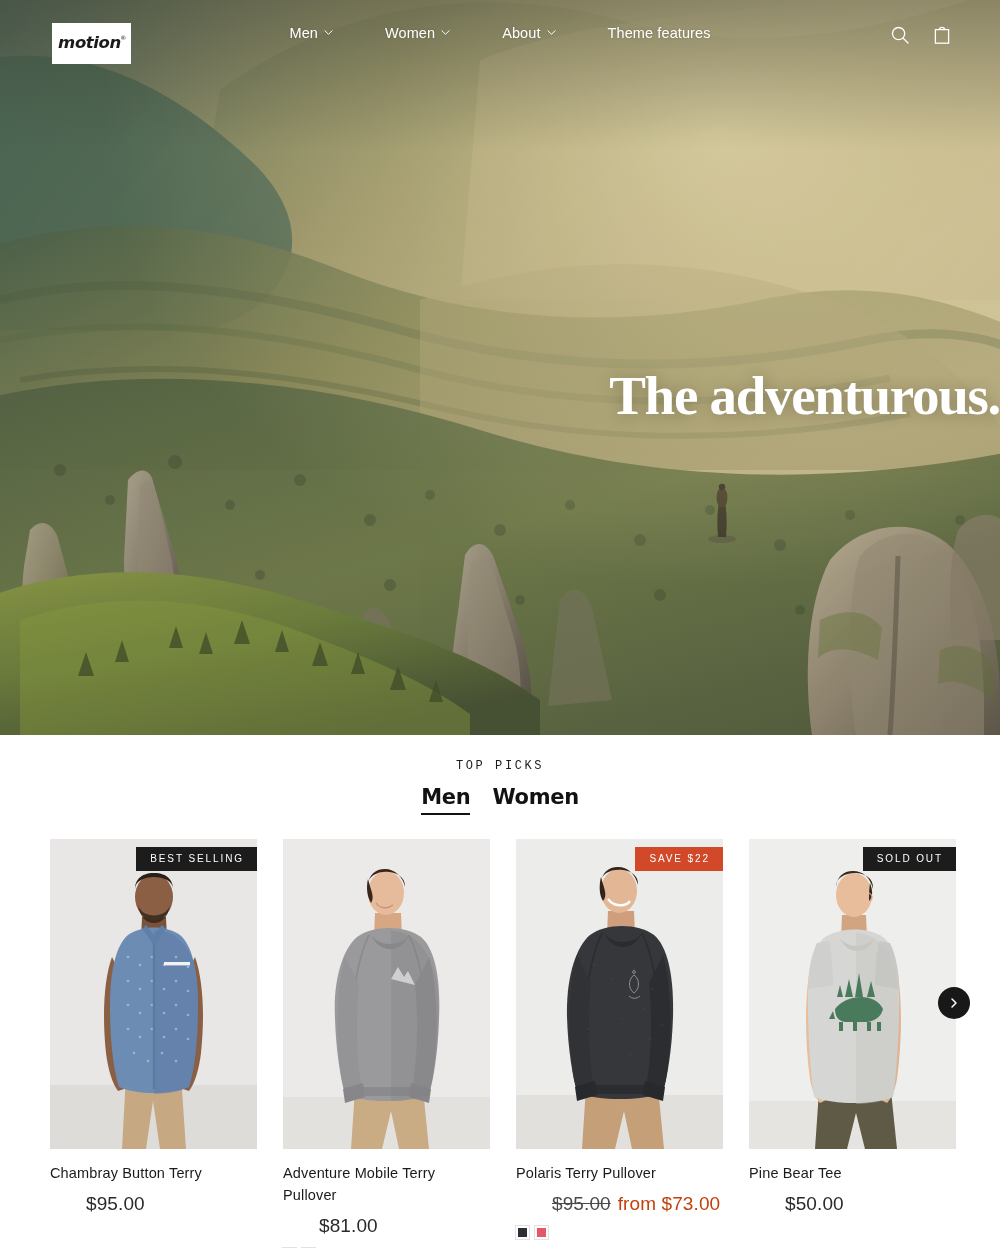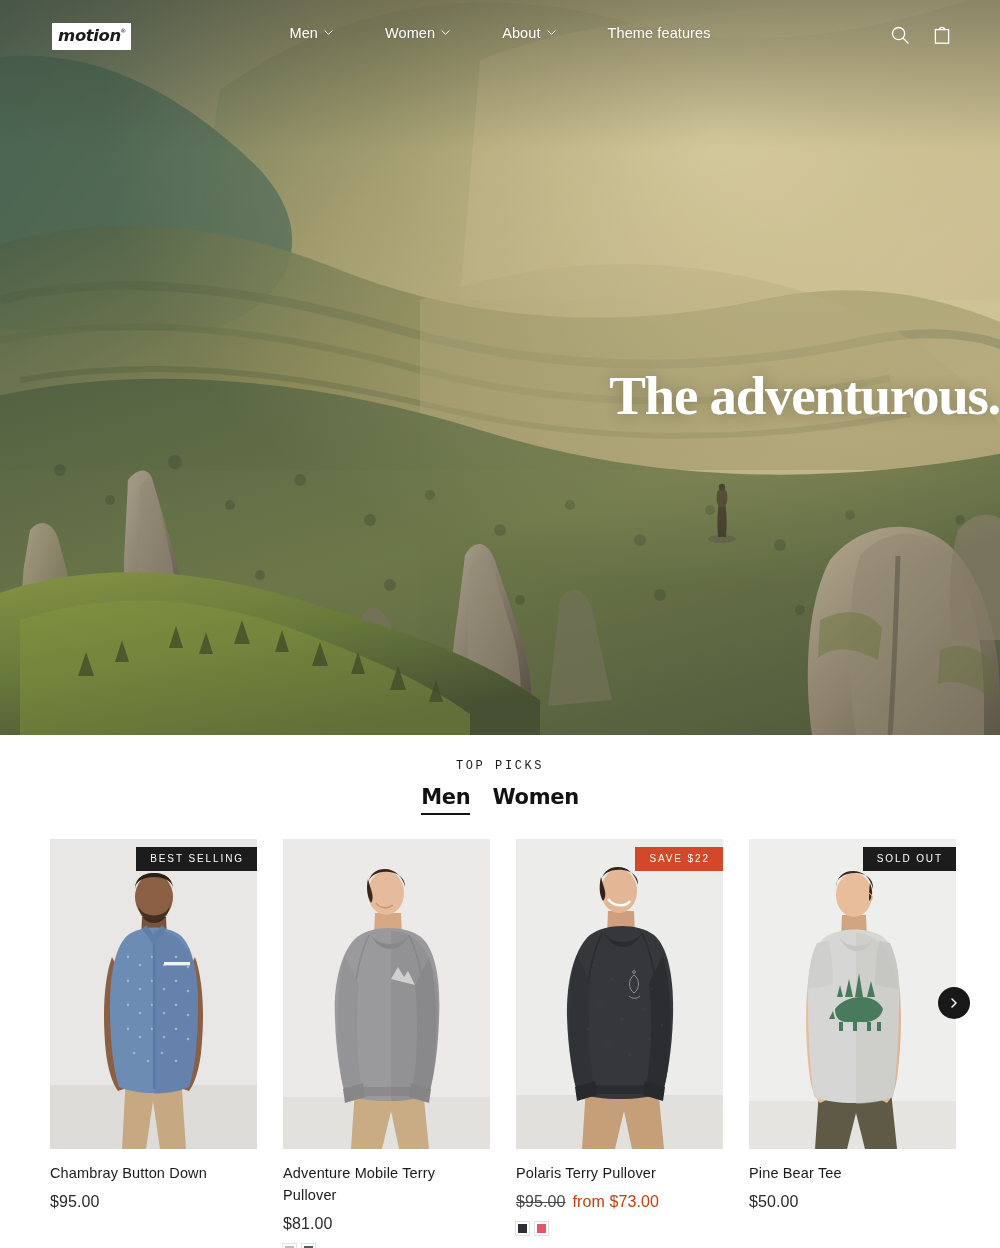--- a/index.html
+++ b/index.html
@@ -35,21 +35,21 @@
     height: 73px;
     display: flex;
     align-items: center;
     z-index: 40;
   }
   .logo-box {
     position: absolute;
     left: 52px;
     top: 23px;
     width: 79px;
-    height: 27px;
+    height: 41px;
     background: #ffffff;
     display: flex;
     align-items: center;
     justify-content: center;
   }
   .logo-text {
     font-family: "DejaVu Sans", sans-serif;
     font-style: italic;
     font-weight: bold;
     font-size: 16.5px;
@@ -194,26 +194,27 @@
     margin-top: 14px;
     font-size: 14.5px;
     color: #1c1b1b;
     line-height: 1.5;
     letter-spacing: 0.15px;
     font-family: "Liberation Sans", sans-serif;
     cursor: pointer;
   }
   .product-price {
     margin-top: 8px;
-    font-size: 16px;
+    font-size: 19px;
     color: #2b2a2a;
     letter-spacing: 0.1px;
     display: flex;
     align-items: baseline;
     gap: 7px;
+    margin-left: 36px;
   }
   .price-was {
     text-decoration: line-through;
     color: #4a4a4a;
   }
   .price-from { color: #c2410c; }
   .swatches {
     margin-top: 11px;
     display: flex;
     gap: 6px;
@@ -519,21 +520,21 @@
           <path d="M92,90 L104,106 L116,90 L112,86 L104,96 L96,86 Z" fill="#5f7fa9"></path>
 
           <rect x="114" y="123" width="26" height="3.4" fill="#f2f2f0"></rect>
 
           <ellipse cx="104" cy="58" rx="19" ry="23" fill="#8a5f43"></ellipse>
           <path d="M85,50 C85,34 123,34 123,50 C123,42 118,34 104,34 C90,34 85,42 85,50 Z" fill="#2b2017"></path>
           <path d="M88,66 C92,80 116,80 120,66 C118,78 112,84 104,84 C96,84 90,78 88,66 Z" fill="#2b2017" opacity="0.75"></path>
         </svg>
         <div class="badge dark">BEST SELLING</div>
       </div>
-      <div class="product-title">Chambray Button Down</div>
+      <div class="product-title">Chambray Button Terry</div>
       <div class="product-price">
         <span>$95.00</span>
       </div>
     </article>
 
     <article class="product-card">
       <div class="product-media">
         <svg viewBox="0 0 207 310" xmlns="http://www.w3.org/2000/svg">
           <rect width="207" height="310" fill="#eceae8"></rect>
           <rect x="0" y="258" width="207" height="52" fill="#e3e1de"></rect>

